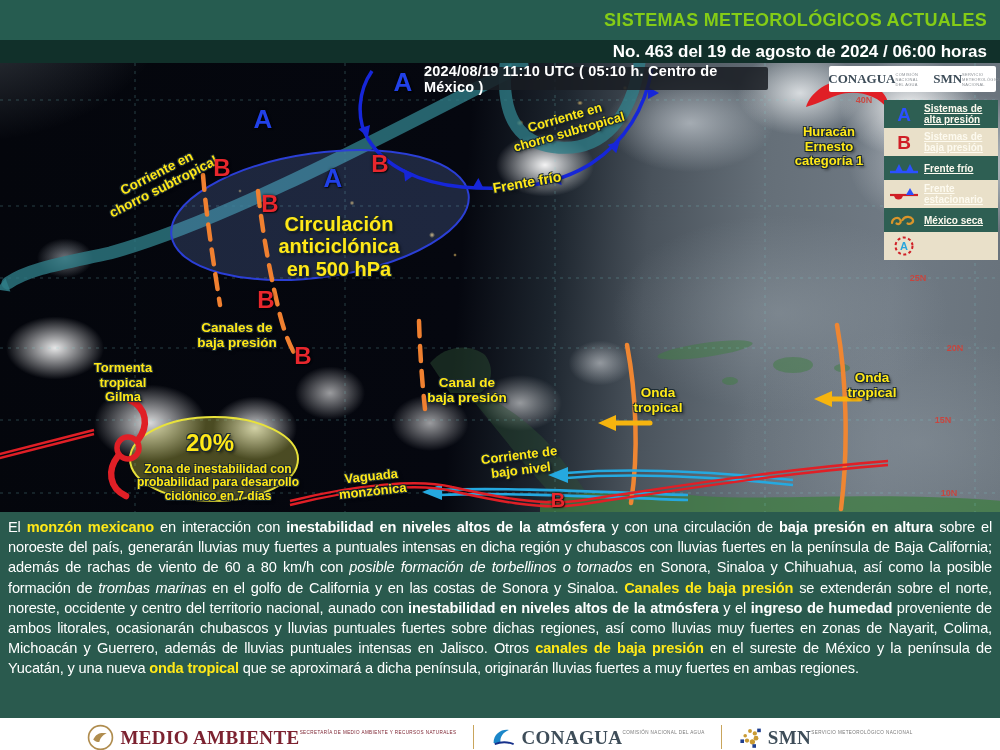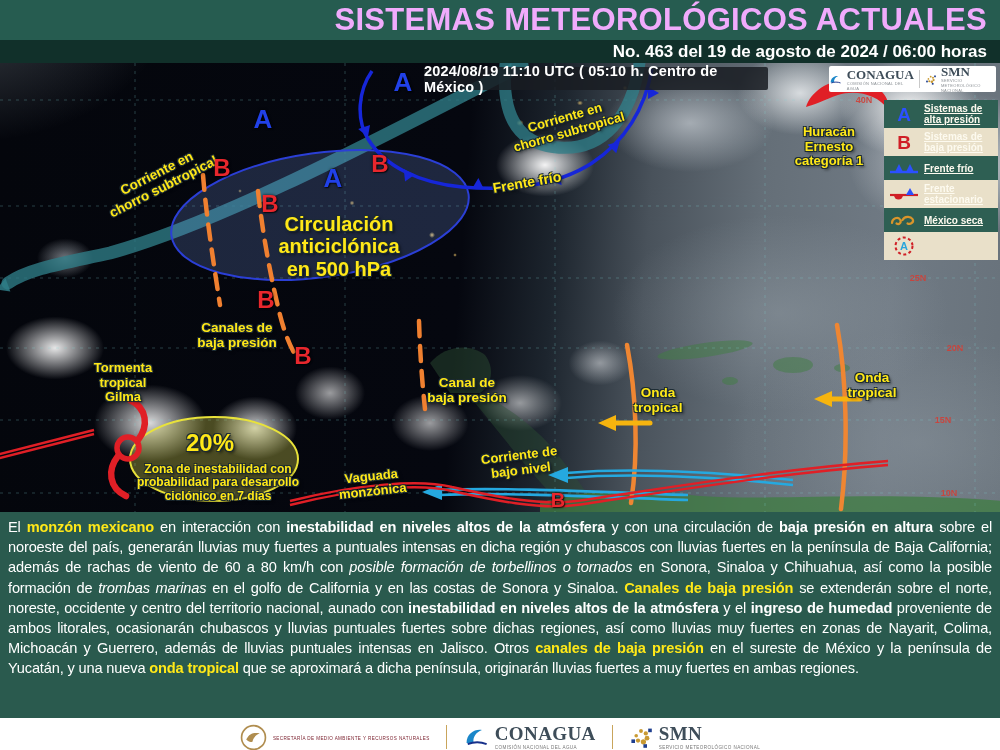--- a/index.html
+++ b/index.html
@@ -3,21 +3,21 @@
 <meta charset="utf-8">
 <style>
   * { box-sizing: border-box; }
   html,body { margin:0; padding:0; }
   body {
     width:1000px; height:750px; overflow:hidden; background:#fff;
     font-family:"Liberation Sans", sans-serif;
   }
   
   .header { height:40px; background:#265c50; display:flex; align-items:center; justify-content:flex-end; padding-right:13px; }
-  .header h1 { margin:0; color:#f0abfc; font-size:31px; font-weight:800; letter-spacing:.3px; }
+  .header h1 { margin:0; color:#84cc16; font-size:18px; font-weight:800; letter-spacing:.3px; }
   .subheader { height:23px; background:#11302a; color:#fff; display:flex; align-items:center; justify-content:flex-end; padding-right:13px; font-size:17px; font-weight:700; }
   
   .map { position:relative; width:1000px; height:449px; overflow:hidden; background:#04060c; }
   .sat { position:absolute; inset:0;
     background-image:
       radial-gradient(70px 45px at 545px 102px, rgba(255,255,255,.95), rgba(255,255,255,0) 70%),
       radial-gradient(100px 70px at 910px 45px, rgba(250,250,250,.95), rgba(255,255,255,0) 70%),
       radial-gradient(160px 100px at 960px 100px, rgba(225,228,232,.8), rgba(255,255,255,0) 70%),
       radial-gradient(90px 60px at 800px 30px, rgba(235,238,240,.85), rgba(255,255,255,0) 70%),
       radial-gradient(120px 70px at 690px 60px, rgba(200,206,212,.7), rgba(255,255,255,0) 70%),
@@ -67,21 +67,21 @@
   .latlab { position:absolute; color:#cf4038; font-size:9px; font-weight:700; transform:translate(-50%,-50%); opacity:.9; }
   
   .summary { height:206px; background:#2a5a4e; color:#fff; padding:5px 8px; font-size:14.6px;
     letter-spacing:-.15px; line-height:20.2px; text-align:justify; overflow:hidden; }
   .seg-y { color:#ffe818; font-weight:700; }
   .seg-b { font-weight:700; }
   .seg-i { font-style:italic; }
   
   .fwhite { height:38px; background:#fff; display:flex; align-items:center; justify-content:center; gap:16px; }
   .fgroup { display:flex; align-items:center; gap:6px; }
-  .fcol { display:flex; flex-direction:column; justify-content:center; }
+  .fcol { display:flex; justify-content:center; }
   .ftitle { font-family:"Liberation Serif", serif; font-weight:700; font-size:19px; line-height:1; letter-spacing:.4px; }
   .ftitle.ma { color:#7c2230; }
   .ftitle.ag { color:#3e4d59; }
   .fsub { font-size:4.6px; letter-spacing:.4px; margin-top:2px; }
   .fsub.ma { color:#7c2230; } .fsub.ag { color:#777; }
   .fdiv { width:1px; height:24px; background:#c9a55c; }
   .fgold { height:44px; background:#ad8a54; display:flex; align-items:center; justify-content:center; gap:7px; color:#fff; }
   .gsite { font-size:13.5px; font-weight:700; }
   .sicon { display:flex; align-items:center; cursor:pointer; }
 </style>
@@ -322,20 +322,21 @@
 
 <div class="summary"><span>El </span><span class="seg-y">monzón mexicano</span><span> en interacción con </span><span class="seg-b">inestabilidad en niveles altos de la atmósfera</span><span> y con una circulación de </span><span class="seg-b">baja presión en altura</span><span> sobre el noroeste del país, generarán lluvias muy fuertes a puntuales intensas en dicha región y chubascos con lluvias fuertes en la península de Baja California; además de rachas de viento de 60 a 80 km/h con </span><span class="seg-i">posible formación de torbellinos o tornados</span><span> en Sonora, Sinaloa y Chihuahua, así como la posible formación de </span><span class="seg-i">trombas marinas</span><span> en el golfo de California y en las costas de Sonora y Sinaloa. </span><span class="seg-y">Canales de baja presión</span><span> se extenderán sobre el norte, noreste, occidente y centro del territorio nacional, aunado con </span><span class="seg-b">inestabilidad en niveles altos de la atmósfera</span><span> y el </span><span class="seg-b">ingreso de humedad</span><span> proveniente de ambos litorales, ocasionarán chubascos y lluvias puntuales fuertes sobre dichas regiones, así como lluvias muy fuertes en zonas de Nayarit, Colima, Michoacán y Guerrero, además de lluvias puntuales intensas en Jalisco. Otros </span><span class="seg-y">canales de baja presión</span><span> en el sureste de México y la península de Yucatán, y una nueva </span><span class="seg-y">onda tropical</span><span> que se aproximará a dicha península, originarán lluvias fuertes a muy fuertes en ambas regiones.</span></div>
 
 <div class="fwhite">
   <div class="fgroup">
     <svg width="27" height="27" viewBox="0 0 26 26">
       <circle cx="13" cy="13" r="11.5" fill="none" stroke="#b08d4f" stroke-width="1.6"></circle>
       <path d="M6,15 C9,9 13,8 19,9 C15,11 13,13 12,17 C10,18 8,17 6,15 Z" fill="#b08d4f"></path>
     </svg>
     <div class="fcol">
+      <span class="ftitle ma">MEDIO AMBIENTE</span>
       <span class="fsub ma">SECRETARÍA DE MEDIO AMBIENTE Y RECURSOS NATURALES</span>
     </div>
   </div>
   <div class="fdiv"></div>
   <div class="fgroup">
     <svg width="26" height="22" viewBox="0 0 22 18">
       <path d="M3,14 C3,6 10,2 16,3 C11,5 8,9 9,14 Z" fill="#1b87c9"></path>
       <path d="M4,15 C9,13 15,13 20,15" stroke="#16308a" stroke-width="1.6" fill="none"></path>
     </svg>
     <div class="fcol">

